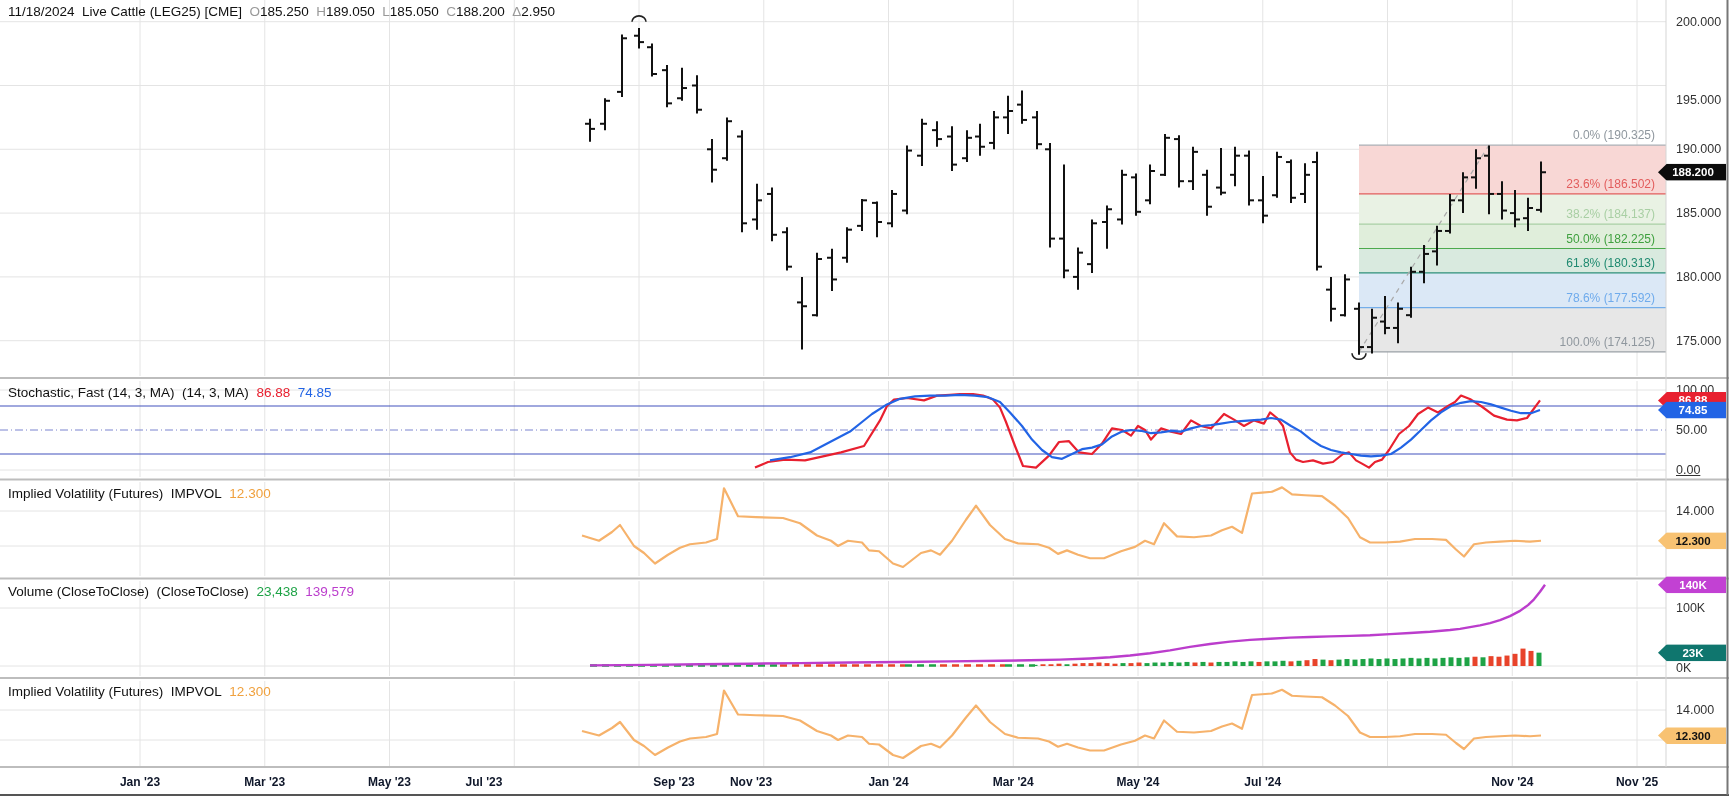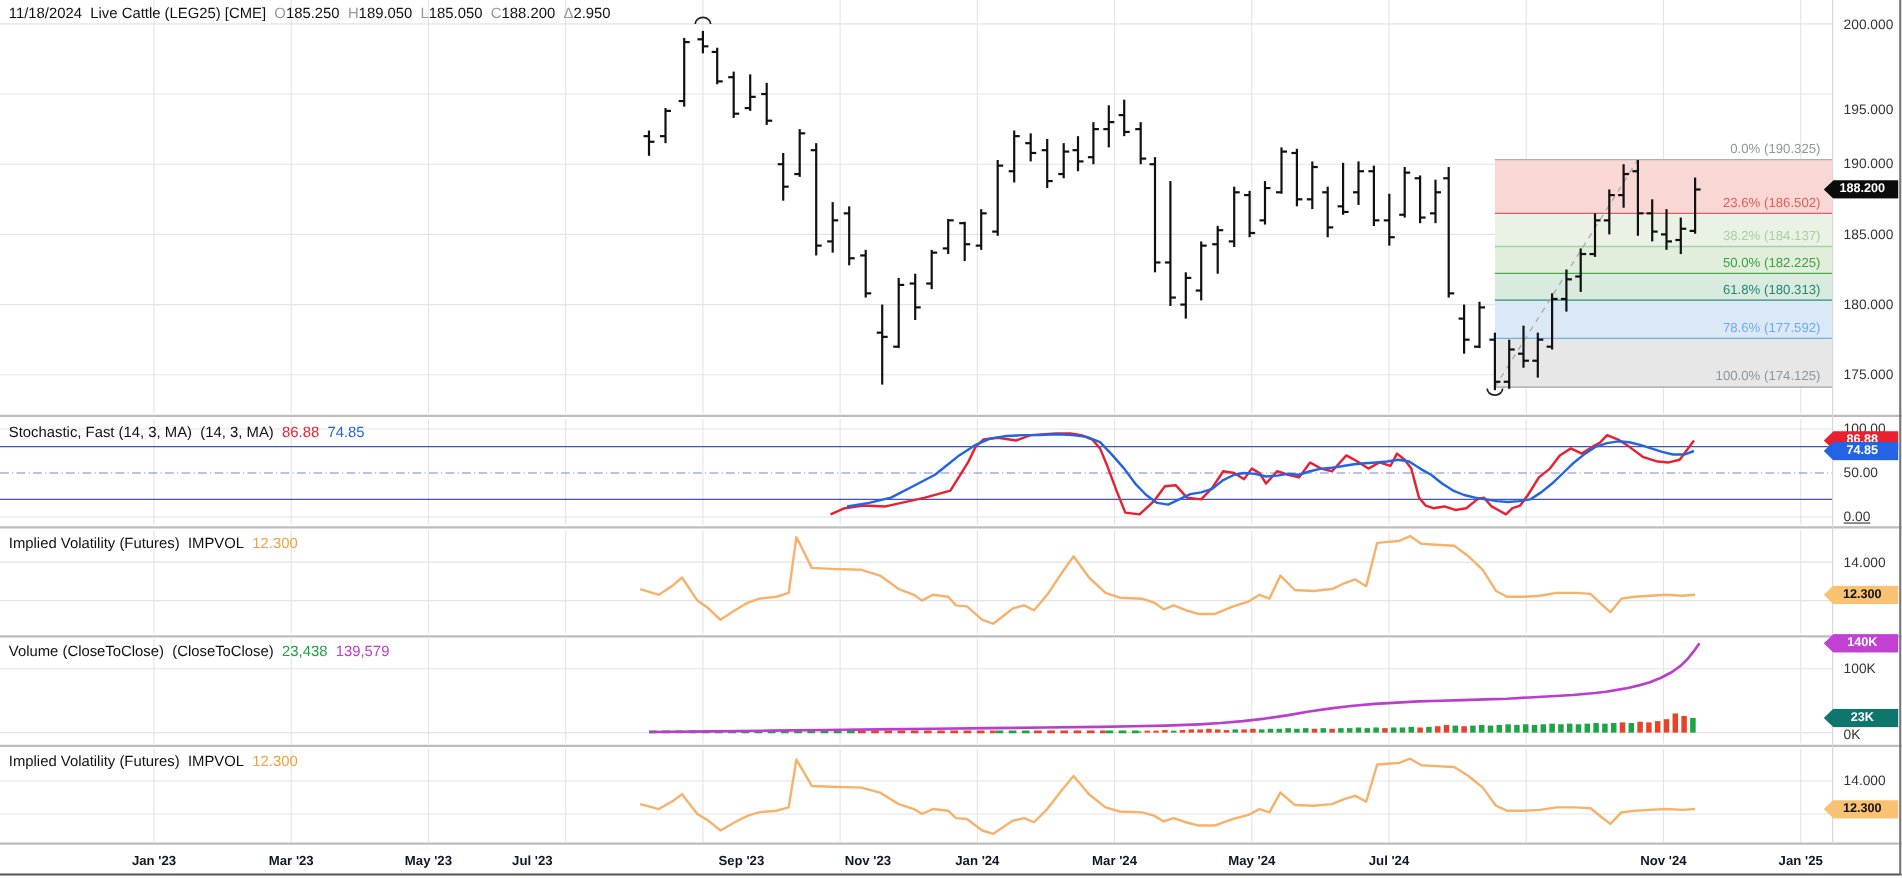--- a/index.html
+++ b/index.html
@@ -609,23 +609,23 @@
       <div class="axis-label" style="top: 668px;">0K</div>
       <div class="badge" style="top: 584.8px; background: rgb(194, 65, 211);">140K</div>
       <div class="badge" style="top: 652.66px; background: #0f766e;">23K</div>
       <div class="axis-label" style="top: 710px;">14.000</div>
       <div class="badge dark-text" style="top: 735.5px; background: rgb(248, 194, 114);">12.300</div>
       <div class="x-label" style="left: 140px; top: 775px;">Jan '23</div>
       <div class="x-label" style="left: 264.75px; top: 775px;">Mar '23</div>
       <div class="x-label" style="left: 389.5px; top: 775px;">May '23</div>
       <div class="x-label" style="left: 484px; top: 775px; text-align: center;">Jul '23</div>
       <div class="x-label" style="left: 639px; top: 775px; margin-left: 35px;">Sep '23</div>
-      <div class="x-label" style="left: 789px; top: 775px;">Nov '23</div>
+      <div class="x-label" style="left: 729px; top: 775px; padding-left: 44px;">Nov '23</div>
       <div class="x-label" style="left: 888.5px; top: 775px;">Jan '24</div>
       <div class="x-label" style="left: 1013.25px; top: 775px;">Mar '24</div>
       <div class="x-label" style="left: 1138px; top: 775px;">May '24</div>
       <div class="x-label" style="left: 1262.75px; top: 775px;">Jul '24</div>
       <div class="x-label" style="left: 1387.5px; top: 775px; margin-top: 32px;">Sep '24</div>
       <div class="x-label" style="left: 1512.25px; top: 775px;">Nov '24</div>
-      <div class="x-label" style="left: 1637px; top: 775px;">Jan '25</div>
+      <div class="x-label" style="left: 1637px; top: 775px;">Nov '25</div>
     </div>
 
 </div>
 
 </body></html>

